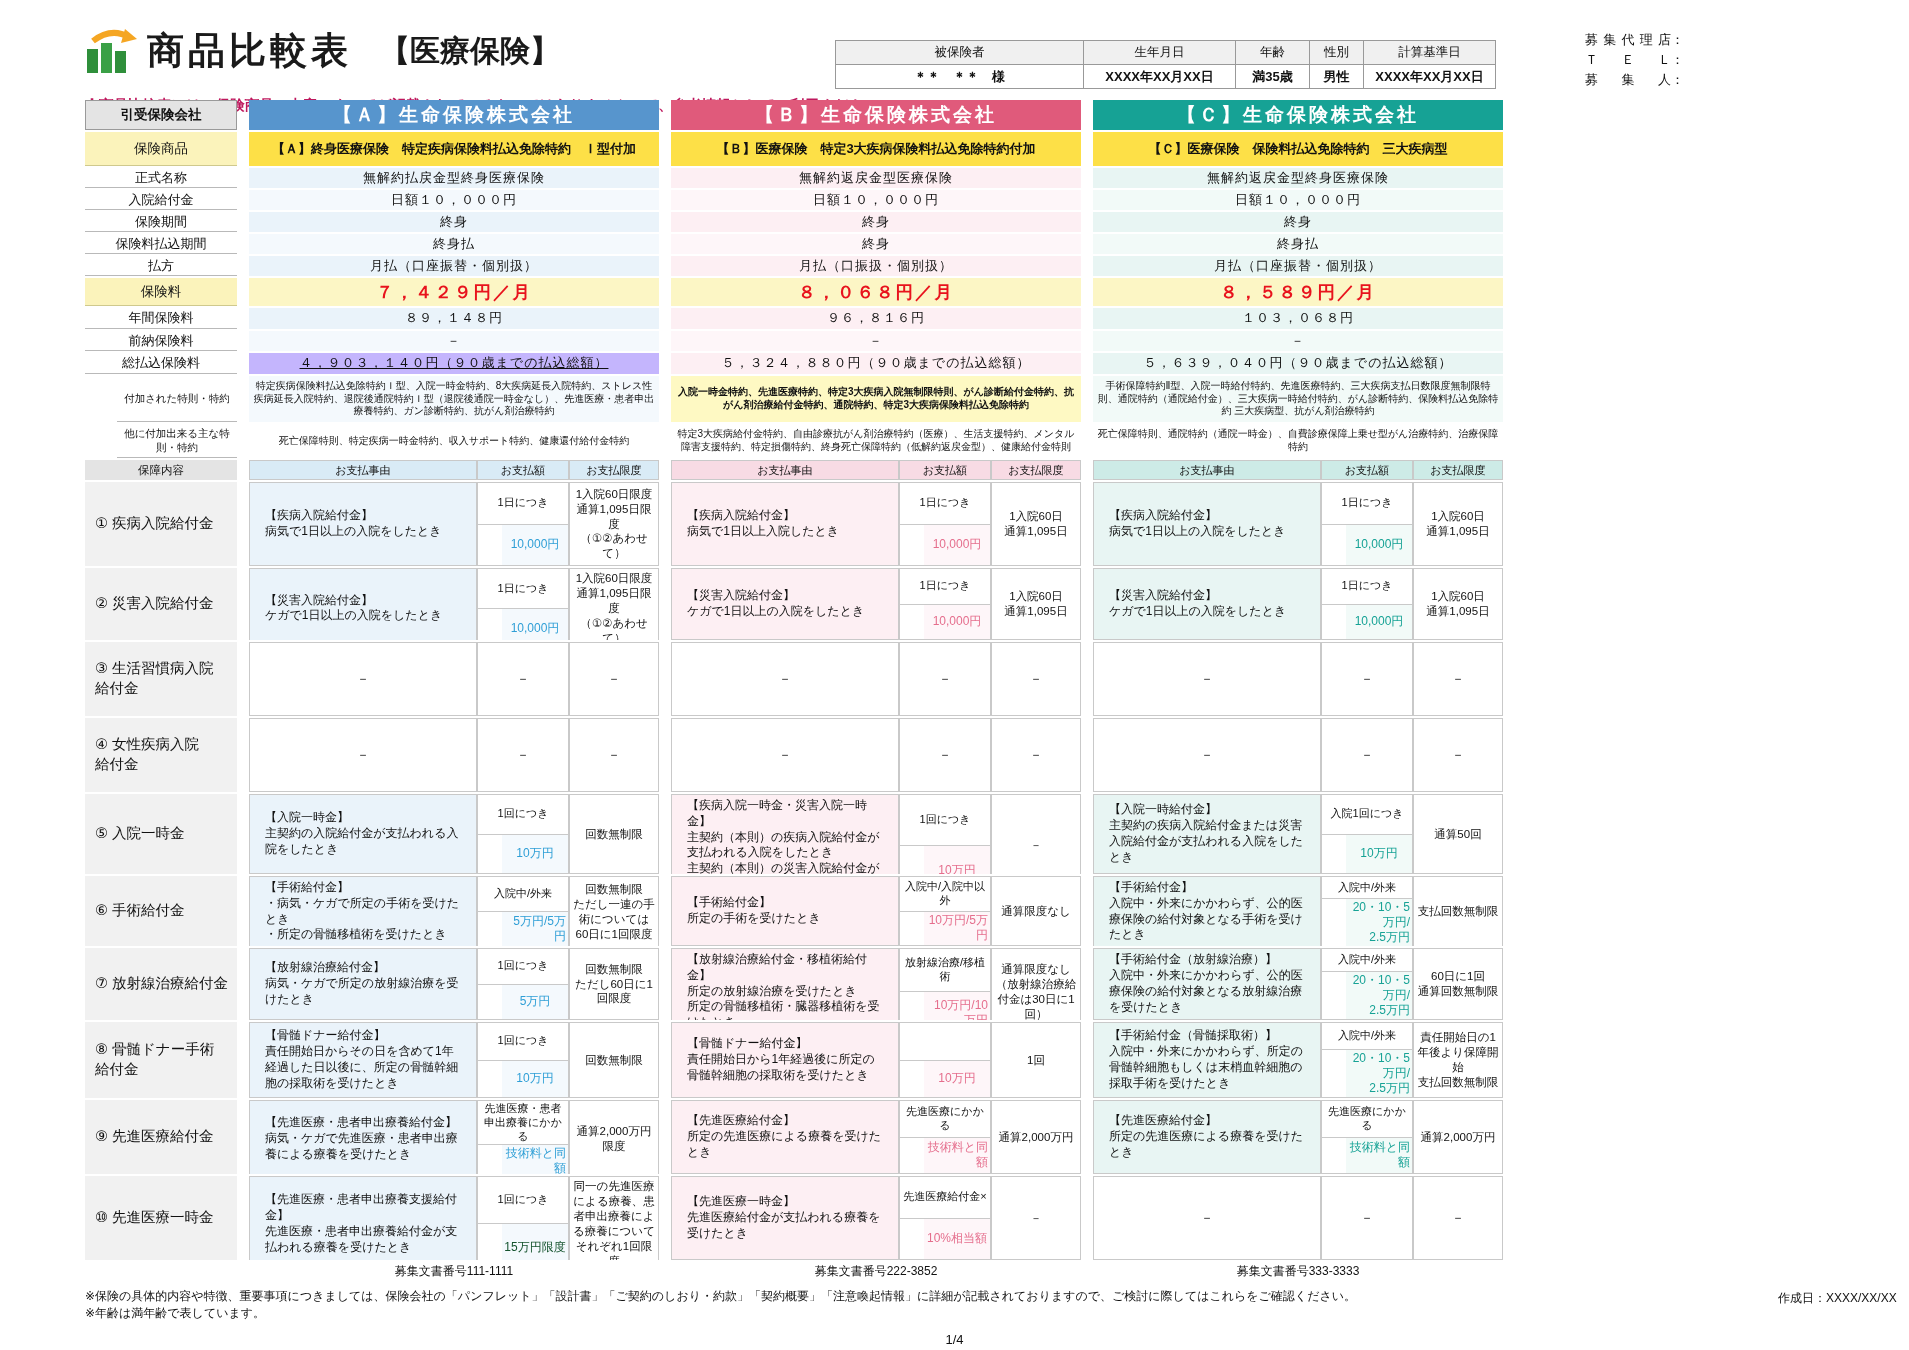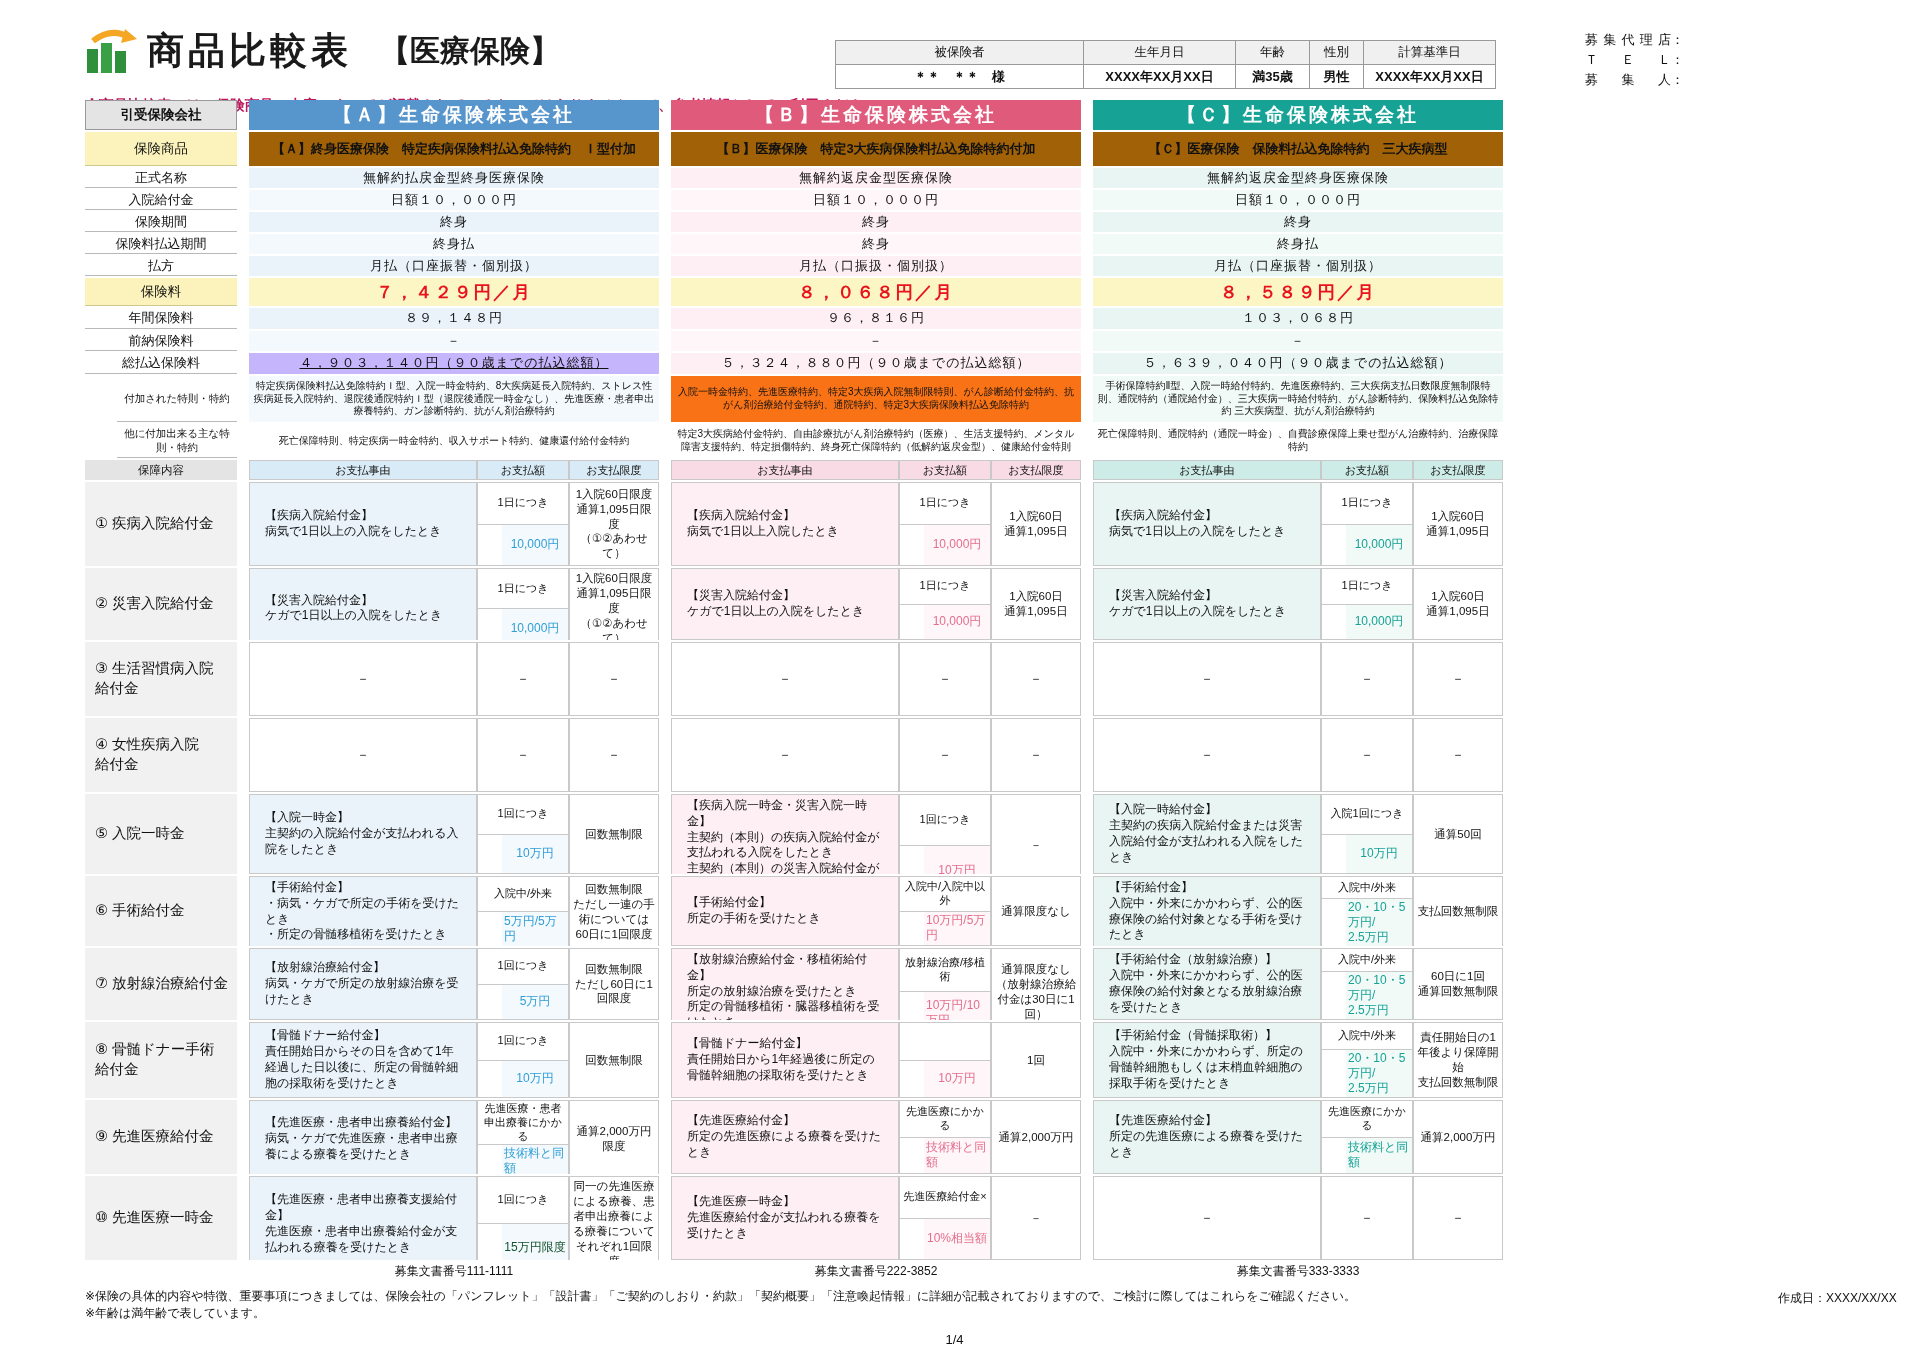--- a/index.html
+++ b/index.html
@@ -28,32 +28,32 @@
 
   .corner { background:#e4e4e4; border:1px solid #9a9a9a; font-size:13.5px; font-weight:bold; }
   .lbl { background:#fff; border-bottom:1px solid #b9b9b9; font-size:13px; }
   .lbl-yellow { background:#fbf3bb; border-bottom:1px solid #cfc98d; font-size:13.5px; }
   .lbl-small { font-size:10.5px;margin-left:32px; }
   .lbl-benefit { background:#f1f1f1; justify-content:flex-start; text-align:left; padding-left:10px; font-size:14.5px; white-space:pre-line; line-height:1.35; }
   .lbl-section { background:#e4e4e4; font-size:11.5px; }
 
   .company-header { color:#fff; font-size:19px; font-weight:bold; letter-spacing:3px; }
   .spec { font-size:13px; letter-spacing:1px; white-space:pre-line; line-height:1.3; }
-  .spec-product { background:#a16207; font-size:13px; font-weight:bold; letter-spacing:0; }
+  .spec-product { background:#fde047; font-size:13px; font-weight:bold; letter-spacing:0; }
   .spec-premium { background:#fcf6c5; font-size:17.5px; font-weight:bold; letter-spacing:2px; }
   .spec-riders { font-size:10px; letter-spacing:0; line-height:1.28; padding:1px 4px; }
 
   .subrow { display:grid; grid-template-columns:228px 92px 90px; height:100%; width:100%; }
   .subrow > div { display:flex; align-items:center; justify-content:center; font-size:11px; border:1px solid #c9c9c9; }
 
   .bcell { display:grid; grid-template-columns:228px 92px 90px; height:100%; width:100%; }
   .b-reason { border:1px solid #c9c9c9; display:flex; align-items:center; padding:3px 15px; font-size:12px; line-height:1.32; text-align:left; white-space:pre-line; }
   .b-amt { border:1px solid #c9c9c9; display:flex; flex-direction:column; }
   .b-amt-top { flex:1; display:flex; align-items:center; justify-content:center; font-size:11px; line-height:1.25; border-bottom:1px solid #c9c9c9; background:#fff; padding:1px 3px; text-align:center; }
-  .b-amt-val { flex:1; display:flex; align-items:center; justify-content:center; font-size:12px; padding:1px 2px; white-space:pre-line; line-height:1.25; text-align:left;margin-left:24px; }
+  .b-amt-val { flex:1; display:flex; align-items:center; justify-content:center; font-size:12px; padding:1px 2px; white-space:pre-line; line-height:1.25; text-align:right;margin-left:24px; }
   .b-limit { border:1px solid #c9c9c9; background:#fff; display:flex; align-items:center; justify-content:center; font-size:11.5px; line-height:1.3; white-space:pre-line; padding:2px 3px; text-align:center; }
   .b-dash { border:1px solid #c9c9c9; background:#fff; display:flex; align-items:center; justify-content:center; font-size:13px; }
 
   .docnum { font-size:12px; letter-spacing:0; }
 
   
   .footnotes { position:absolute; left:85px; top:1288px; font-size:12px; line-height:1.4; }
   .created { position:absolute; left:1778px; top:1290px; font-size:12px; }
   .pagenum { position:absolute; left:0; right:0; top:1332px; text-align:center; font-size:13px; }
 </style>
@@ -141,21 +141,21 @@
       <div class="cell lbl">前納保険料</div>
       <div class="cell spec " style="background: rgb(244, 249, 253);">－</div>
       <div class="cell spec " style="background: rgb(254, 246, 249);">－</div>
       <div class="cell spec " style="background: rgb(242, 250, 248);">－</div>
       <div class="cell lbl">総払込保険料</div>
       <div class="cell spec " style="background: #c4b5fd; text-decoration: underline;">４，９０３，１４０円（９０歳までの払込総額）</div>
       <div class="cell spec " style="background: rgb(253, 239, 243);">５，３２４，８８０円（９０歳までの払込総額）</div>
       <div class="cell spec " style="background: rgb(232, 245, 243);">５，６３９，０４０円（９０歳までの払込総額）</div>
       <div class="cell lbl lbl-small">付加された特則・特約</div>
       <div class="cell spec spec-riders" style="background: rgb(244, 249, 253);">特定疾病保険料払込免除特約Ｉ型、入院一時金特約、8大疾病延長入院特約、ストレス性疾病延長入院特約、退院後通院特約Ｉ型（退院後通院一時金なし）、先進医療・患者申出療養特約、ガン診断特約、抗がん剤治療特約</div>
-      <div class="cell spec spec-riders" style="background: #f97316;">入院一時金特約、先進医療特約、特定3大疾病入院無制限特則、がん診断給付金特約、抗がん剤治療給付金特約、通院特約、特定3大疾病保険料払込免除特約</div>
+      <div class="cell spec spec-riders" style="background: #fef9c3; font-weight: bold;">入院一時金特約、先進医療特約、特定3大疾病入院無制限特則、がん診断給付金特約、抗がん剤治療給付金特約、通院特約、特定3大疾病保険料払込免除特約</div>
       <div class="cell spec spec-riders" style="background: rgb(242, 250, 248);">手術保障特約Ⅱ型、入院一時給付特約、先進医療特約、三大疾病支払日数限度無制限特則、通院特約（通院給付金）、三大疾病一時給付特約、がん診断特約、保険料払込免除特約 三大疾病型、抗がん剤治療特約</div>
       <div class="cell lbl lbl-small">他に付加出来る主な特則・特約</div>
       <div class="cell spec spec-riders" style="background: rgb(255, 255, 255);">死亡保障特則、特定疾病一時金特約、収入サポート特約、健康還付給付金特約</div>
       <div class="cell spec spec-riders" style="background: rgb(255, 255, 255);">特定3大疾病給付金特約、自由診療抗がん剤治療特約（医療）、生活支援特約、メンタル障害支援特約、特定損傷特約、終身死亡保障特約（低解約返戻金型）、健康給付金特則</div>
       <div class="cell spec spec-riders" style="background: rgb(255, 255, 255);">死亡保障特則、通院特約（通院一時金）、自費診療保障上乗せ型がん治療特約、治療保障特約</div>
       <div class="cell lbl-section">保障内容</div>
       <div class="cell " style="display: block;">
         <div class="subrow">
           <div style="background: rgb(217, 235, 246);">お支払事由</div>
           <div style="background: rgb(217, 235, 246);">お支払額</div>

